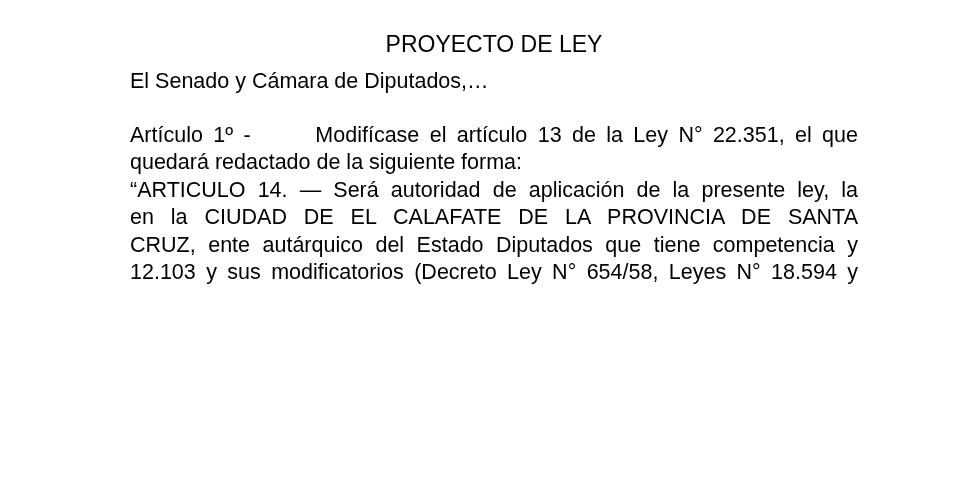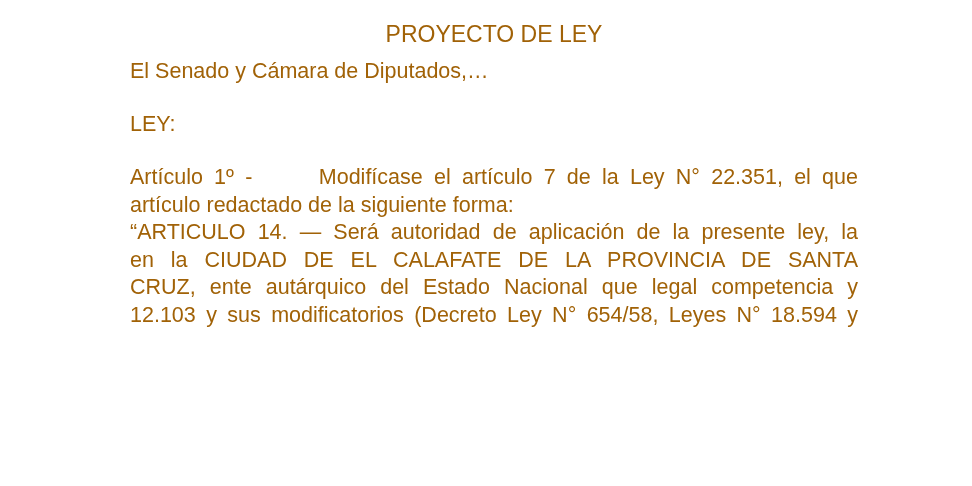--- a/index.html
+++ b/index.html
@@ -7,25 +7,25 @@
     padding: 0;
     background: #ffffff;
   }
   .page {
     position: relative;
     width: 972px;
     height: 486px;
     overflow: hidden;
     box-sizing: border-box;
     background: #ffffff;
-    color: #a16207;
+    color: #000000;
     font-family: "Liberation Sans", sans-serif;
     font-size: 21.5px;
     line-height: 27.5px;
-    padding: 19px 114px 0 130px;
+    padding: 29px 114px 0 130px;
   }
   .doc-title {
     text-align: center;
     font-size: 23px;
     line-height: 30px;
     white-space: nowrap;
   }
   .line {
     white-space: normal;
   }
@@ -50,31 +50,30 @@
 </style>
 </head>
 <body>
 
 <div class="page">
 
   <div class="doc-title">PROYECTO DE LEY</div>
 
   <div class="line lline mt-salutation">El Senado y Cámara de Diputados,…</div>
 
-  <div class="line lline mt-ley">LEY:</div>
 
   <div class="para mt-article1">
     <div class="line jline">
       <span>Artículo 1º -</span>
       <span class="tab"></span>
-      <span>Modifícase el artículo 7 de la Ley N° 22.351, el que</span>
+      <span>Modifícase el artículo 13 de la Ley N° 22.351, el que</span>
     </div>
-    <div class="line lline">artículo redactado de la siguiente forma:</div>
+    <div class="line lline">quedará redactado de la siguiente forma:</div>
   </div>
 
   <div class="para mt-quote">
     <div class="line jline">“ARTICULO 14. — Será autoridad de aplicación de la presente ley, la</div>
     <div class="line jline">en la CIUDAD DE EL CALAFATE DE LA PROVINCIA DE SANTA</div>
-    <div class="line jline">CRUZ, ente autárquico del Estado Nacional que legal competencia y</div>
+    <div class="line jline">CRUZ, ente autárquico del Estado Diputados que tiene competencia y</div>
     <div class="line jline">12.103 y sus modificatorios (Decreto Ley N° 654/58, Leyes N° 18.594 y</div>
   </div>
 
 </div>
 
 </body></html>

